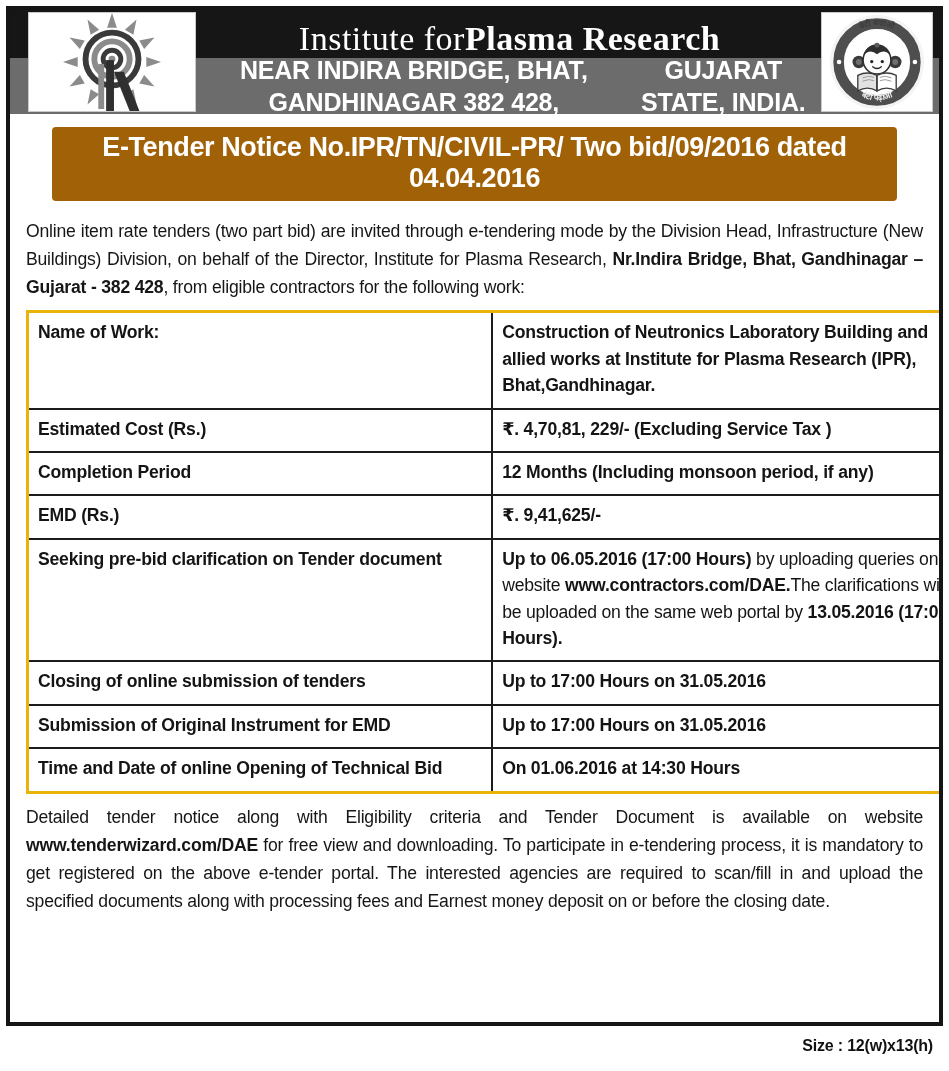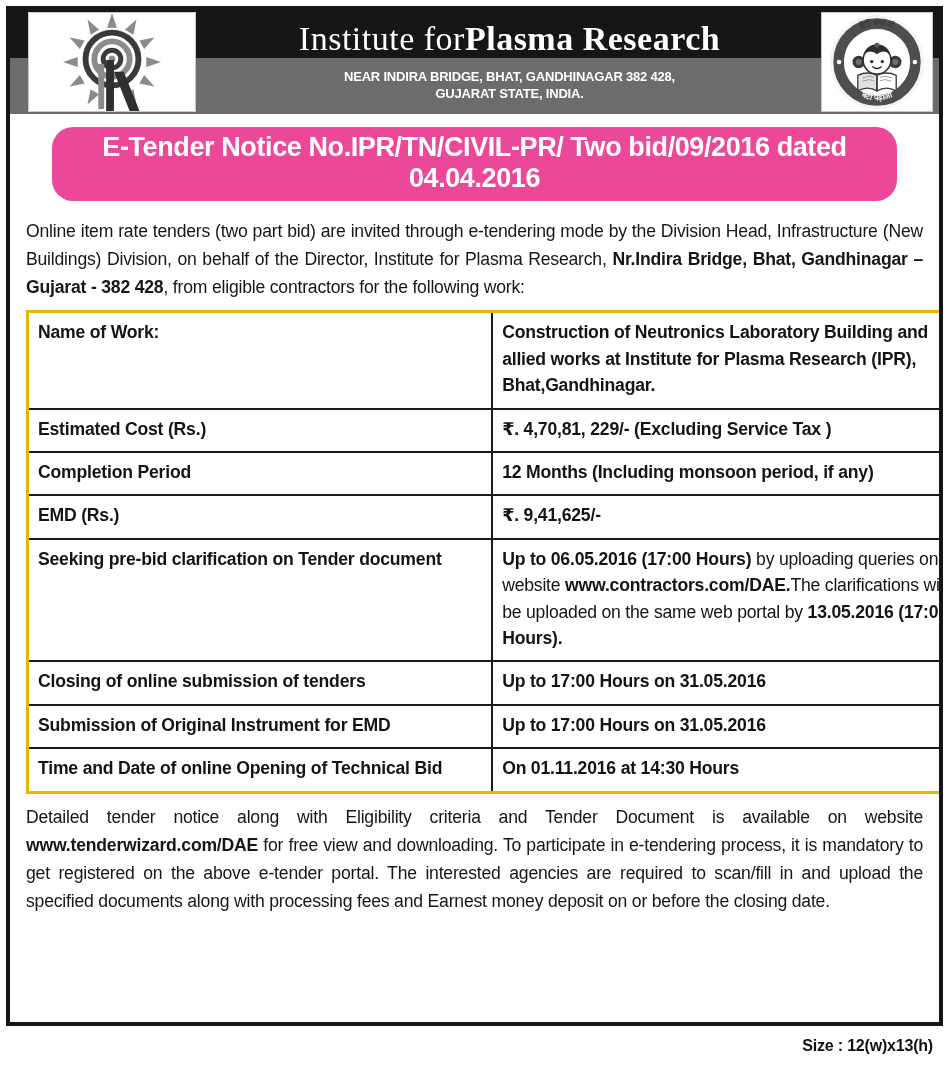--- a/index.html
+++ b/index.html
@@ -21,27 +21,27 @@
   .logo-right{right:6px;width:112px;}
   .org-title{
     position:absolute;left:190px;right:120px;top:0;height:48px;
     display:flex;align-items:flex-end;justify-content:center;
     font-family:"Liberation Serif","DejaVu Serif",serif;
     font-size:34px;color:#ffffff;white-space:nowrap;letter-spacing:.5px;
   }
   .org-title b{}
   .org-address{
     position:absolute;left:190px;right:120px;top:48px;height:56px;
-    display:flex;flex-direction:column;align-items:center;justify-content:center;
-    color:#ffffff;font-weight:bold;font-size:13px;line-height:1.3;text-align:center;
+    display:flex;flex-direction:row;align-items:center;justify-content:center;
+    color:#ffffff;font-weight:bold;font-size:25px;line-height:1.3;text-align:center;
     letter-spacing:-0.2px;
   }
   
   .etender-bar{
-    margin:13px auto 9px auto;width:845px;background:#ec4899;border-radius:21px;
+    margin:13px auto 9px auto;width:845px;background:#a16207;border-radius:4px;
     color:#fff;font-weight:bold;font-size:27px;text-align:center;padding:5px 0 7px 0;
     letter-spacing:-0.4px;
   }
   
   .intro, .para{
     margin:0 16px;font-size:17.6px;line-height:1.6;text-align:justify;
     letter-spacing:-0.2px;color:#161616;
   }
   .intro{margin-bottom:9px;margin-top:16px;}
   .para{margin-top:9px;}
@@ -180,21 +180,21 @@
         <tr>
           <td class="lbl">Closing of online submission of tenders</td>
           <td class="val"><b>Up to 17:00 Hours on  31.05.2016</b></td>
         </tr>
         <tr>
           <td class="lbl">Submission of Original Instrument for EMD</td>
           <td class="val"><b>Up to 17:00 Hours on  31.05.2016</b></td>
         </tr>
         <tr>
           <td class="lbl">Time and Date of online Opening of Technical Bid</td>
-          <td class="val"><b>On 01.11.2016 at 14:30 Hours</b></td>
+          <td class="val"><b>On 01.06.2016 at 14:30 Hours</b></td>
         </tr>
       </tbody>
   </table>
 
   <div id="paragraphs">
       <div class="para"><span>Detailed tender notice along with Eligibility criteria and Tender Document is available on website </span><b>www.tenderwizard.com/DAE</b><span> for free view and downloading. To participate in e-tendering process, it is mandatory to get registered on the above e-tender portal. The interested agencies are required to scan/fill in and upload the specified documents along with processing fees and Earnest money deposit on or before the closing date.</span></div>
     </div>
 
 </div>
 

